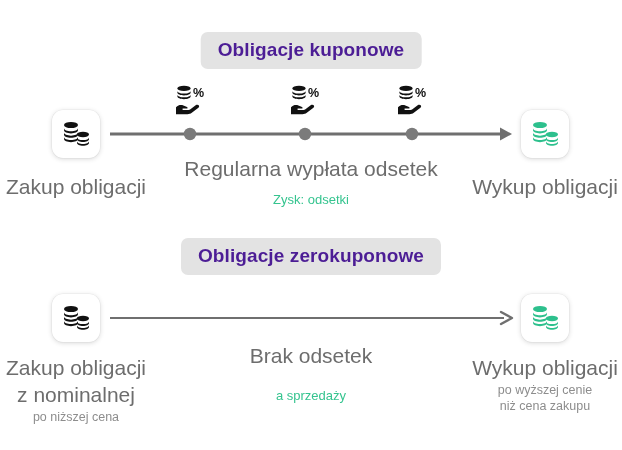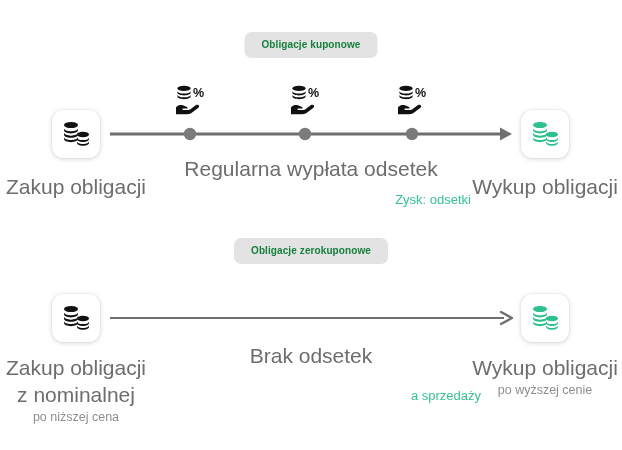--- a/index.html
+++ b/index.html
@@ -19,22 +19,22 @@
   .stage {
     position: absolute;
     inset: 0;
   }
 
   
   .badge {
     position: absolute;
     background: #e3e3e3;
     border-radius: 7px;
-    color: #15803d;
-    font-size: 10px;
+    color: #4c1d95;
+    font-size: 19px;
     font-weight: 700;
     letter-spacing: 0.1px;
     padding: 7px 17px 8px;
     white-space: nowrap;
     transform: translateX(-50%);
     left: 50%;
   }
   #badge-coupon { top: 32px; }
   #badge-zero  { top: 238px; }
 
@@ -93,21 +93,20 @@
     color: #8d8d8d;
     font-size: 12.5px;
     font-weight: 400;
     white-space: nowrap;
   }
   .t-green {
     color: #35c48f;
     font-size: 13px;
     font-weight: 500;
     line-height: 1.3;
-    text-align: right;
   }
   .t-center-main {
     color: #6d6d6d;
     font-size: 21px;
     white-space: nowrap;
   }
 
   #label-buy-1  { left: 76px;  top: 174px; transform: translateX(-50%); }
   #label-sell-1 { left: 545px; top: 174px; transform: translateX(-50%); }
   #center-1     { left: 311px; top: 156px; transform: translateX(-50%); width: 320px; }
@@ -264,15 +263,16 @@
   <div class="tblock" id="center-2">
     <div class="t-center-main">Brak odsetek</div>
     <div class="t-green">
       <div>a sprzedaży</div>
     </div>
   </div>
 
   <div class="tblock" id="label-sell-2">
     <div class="t-main">Wykup obligacji</div>
     <div class="t-sub">po wyższej cenie</div>
+    <div class="t-sub">niż cena zakupu</div>
   </div>
 
 </div>
 
 </body></html>

